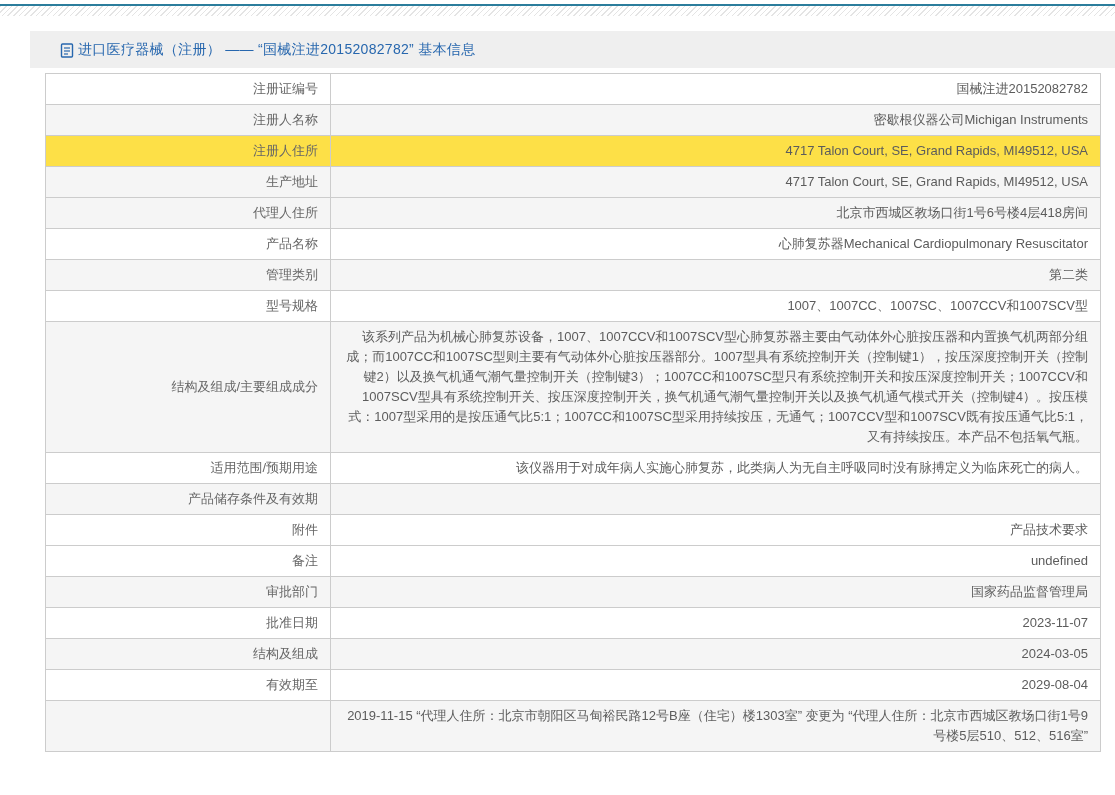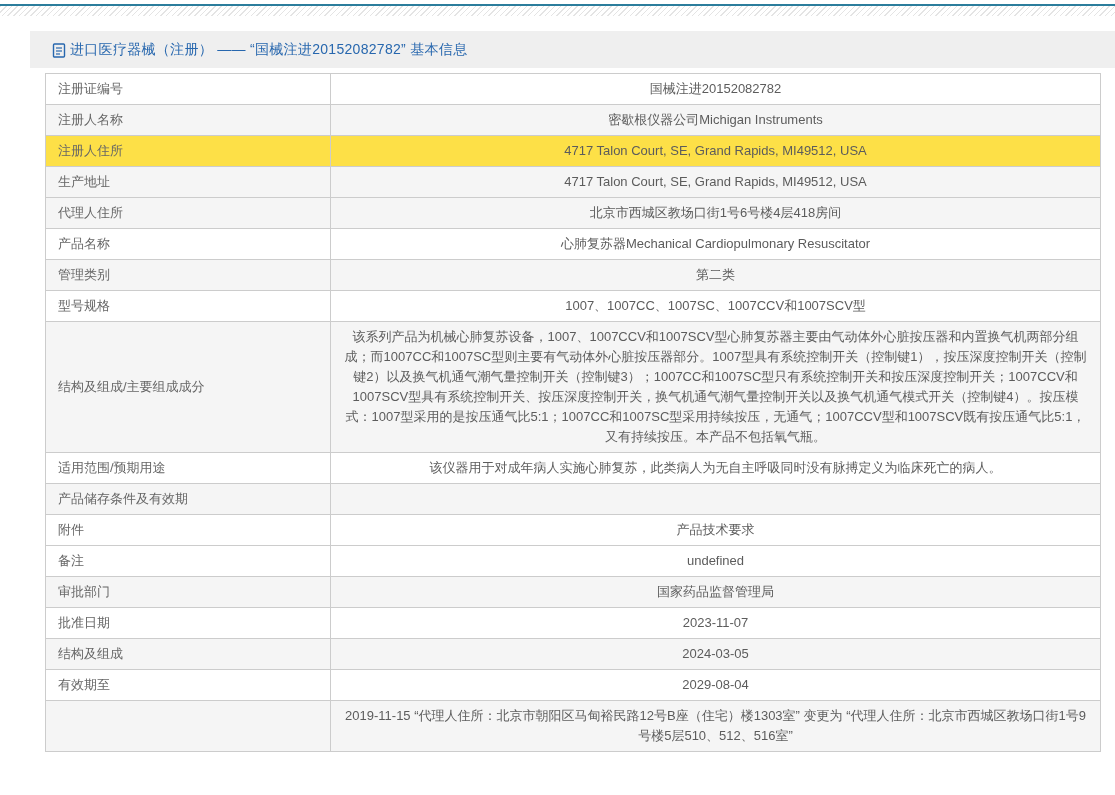--- a/index.html
+++ b/index.html
@@ -24,21 +24,21 @@
     );
   }
   .panel {
     margin: 15px 0 0 30px;
   }
   .panel-header {
     background: #efefef;
     height: 37px;
     display: flex;
     align-items: center;
-    padding-left: 22px;
+    padding-left: 30px;
     color: #2767ae;
     font-size: 14px;
   }
   .doc-icon {
     display: inline-flex;
     margin-right: 4px;
     margin-top: 1px;
   }
   .title-text {
     letter-spacing: 0.3px;
@@ -54,25 +54,26 @@
     color: #5c5c5c;
   }
   table.info-table td {
     border: 1px solid #cccccc;
     padding: 5px 12px;
     line-height: 20px;
     vertical-align: middle;
     word-break: break-word;
   }
   td.cell-label {
+    text-align: right;
     padding-right: 11px;
     color: #666666;
   }
   td.cell-value {
-    text-align: center;
+    text-align: right;
     padding-left: 13px;
     margin-left: 34px;
   }
   tr.row-even { background: #ffffff; }
   tr.row-odd  { background: #f5f5f5; }
   tr.row-highlight { background: #fde047; }
 </style>
 </head>
 <body>
 

